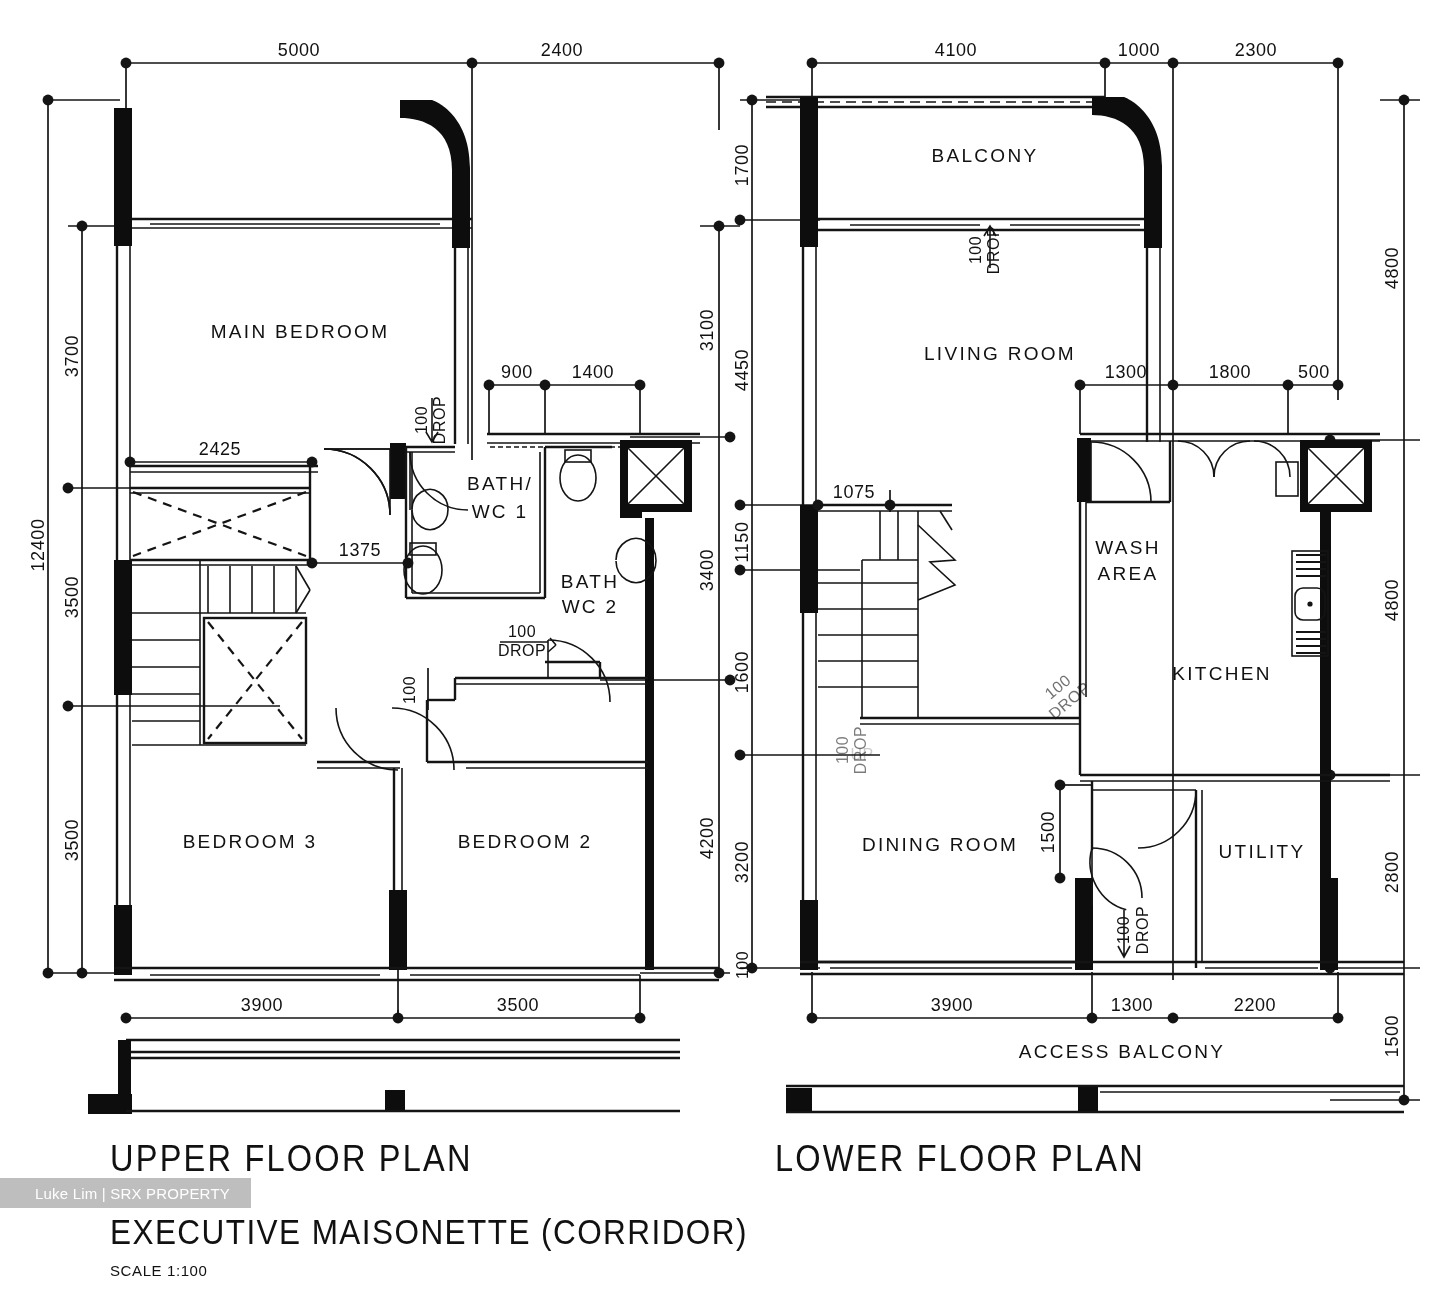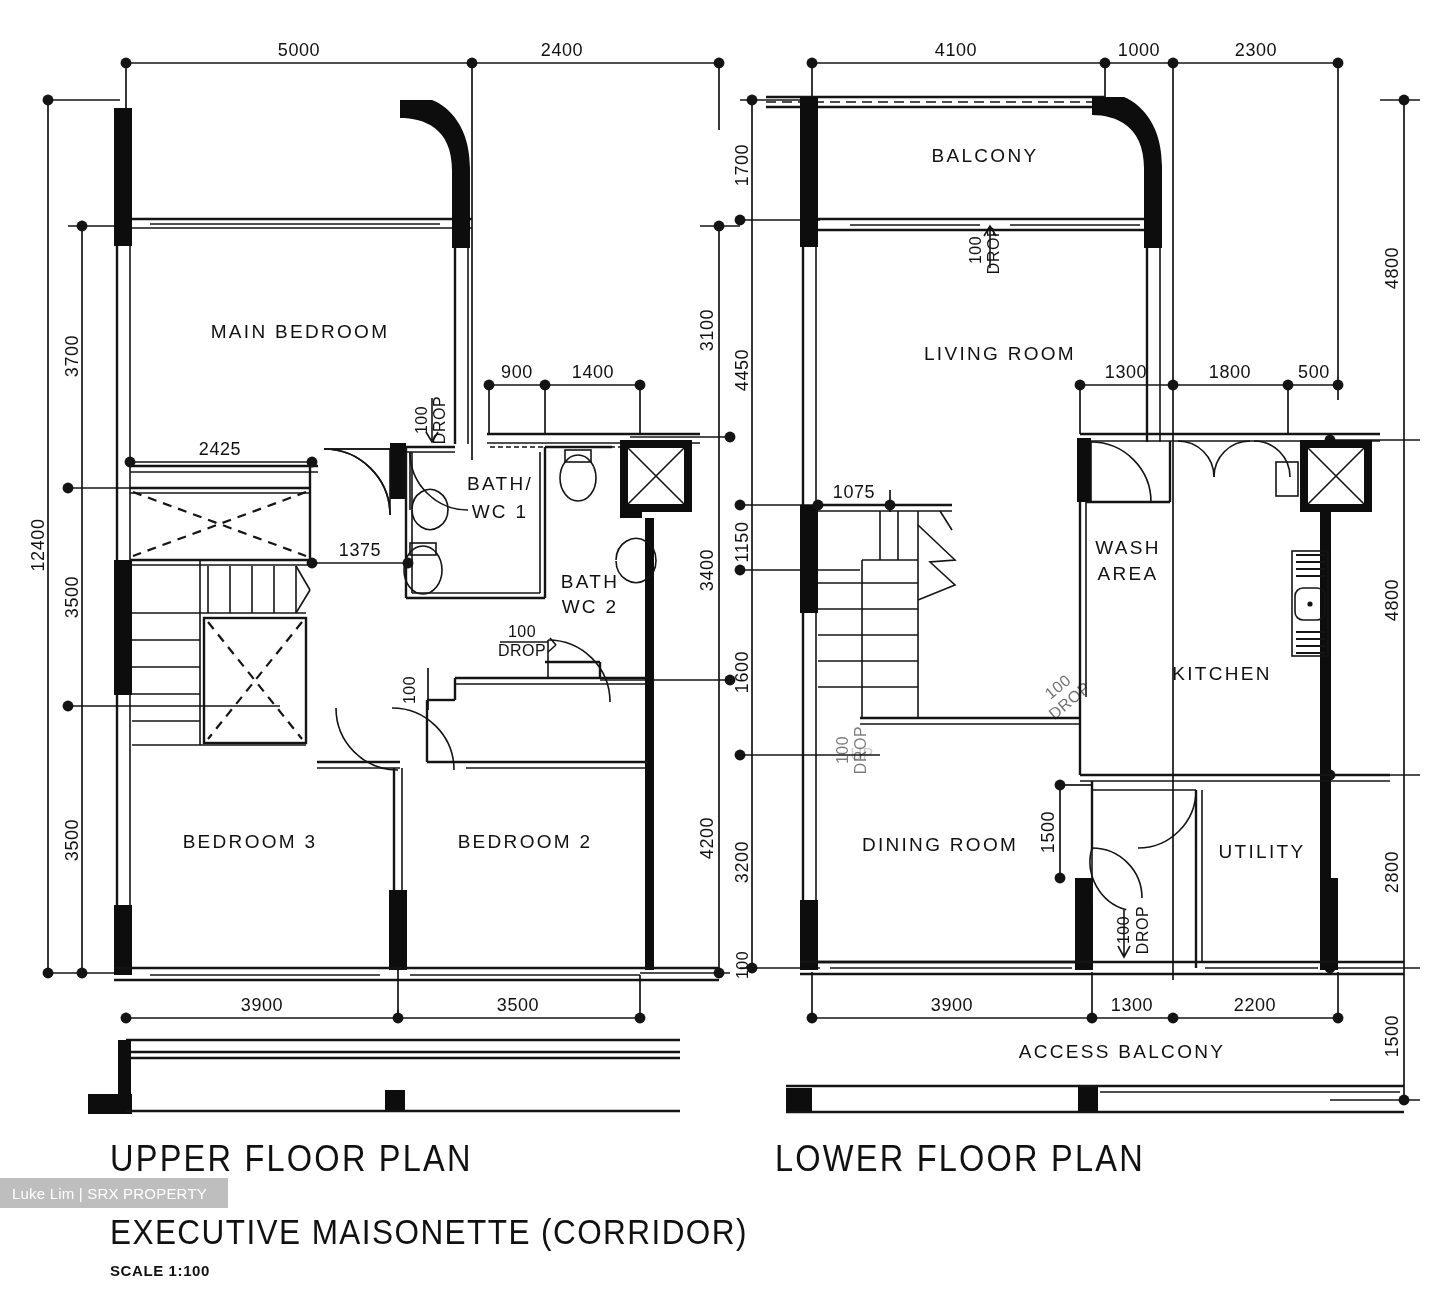--- a/index.html
+++ b/index.html
@@ -2,29 +2,29 @@
 <html><head>
 <meta charset="utf-8">
 <style>
   html,body{margin:0;padding:0;background:#ffffff;}
   body{width:1440px;height:1313px;position:relative;overflow:hidden;
        font-family:"Liberation Sans", sans-serif;color:#111;}
   #stage{position:absolute;inset:0;width:1236px;height:1313px;}
   svg#plan{position:absolute;top:0;left:0;width:1440px;height:1313px;display:block;}
 
   .wm{position:absolute;left:0;top:1178px;width:228px;height:30px;
-      background:rgba(150,150,150,.62);display:flex;align-items:center;}
+      background:rgba(150,150,150,.62);display:flex;align-items:center;padding-left:23px;}
   .wm span{color:#fff;font-size:15px;padding-left:12px;letter-spacing:.2px;
            font-family:"Liberation Sans", sans-serif;}
 
   .ttl{position:absolute;font-family:"Liberation Sans", sans-serif;
        font-weight:400;color:#111;white-space:nowrap;}
   .ttl.big{font-size:37px;letter-spacing:2.5px;transform:scaleX(.88);transform-origin:left center;}
   .ttl.sub{font-size:35px;letter-spacing:1.6px;transform:scaleX(.9);transform-origin:left center;}
-  .ttl.scale{font-size:15px;font-weight:bold;letter-spacing:.6px;}
+  .ttl.scale{font-size:15px;font-weight:normal;letter-spacing:.6px;}
 </style>
 </head>
 <body>
 
 <div id="stage">
 
 <svg id="plan" viewBox="0 0 1440 1313">
   <defs>
     <style>
       .ln{stroke:#141414;fill:none;}

